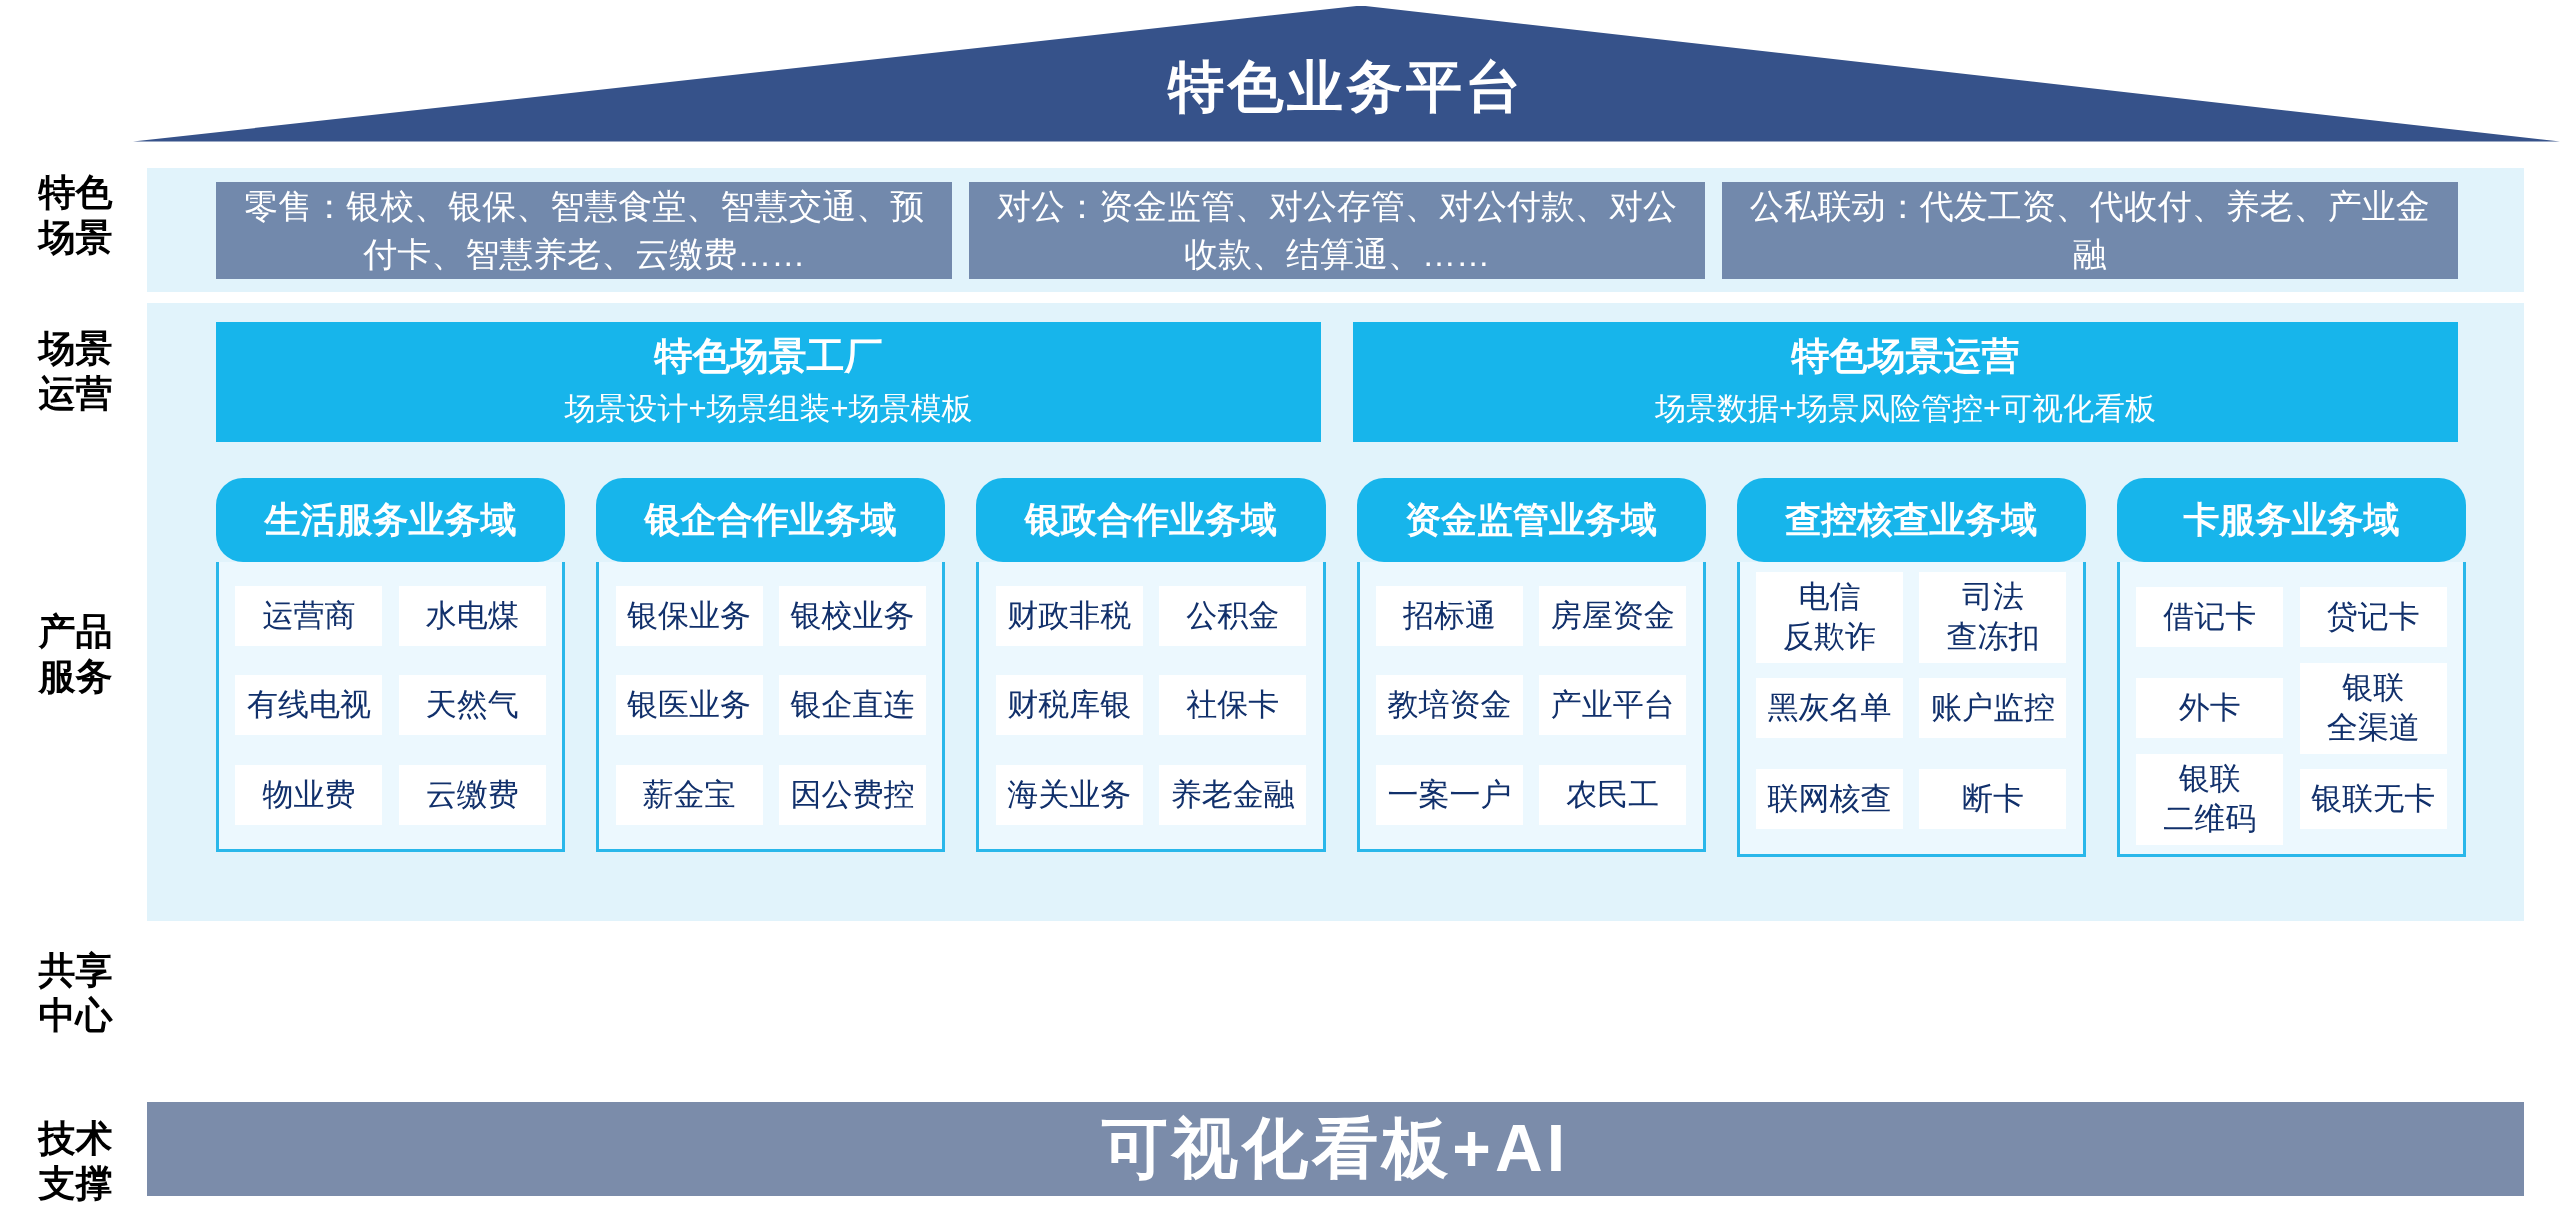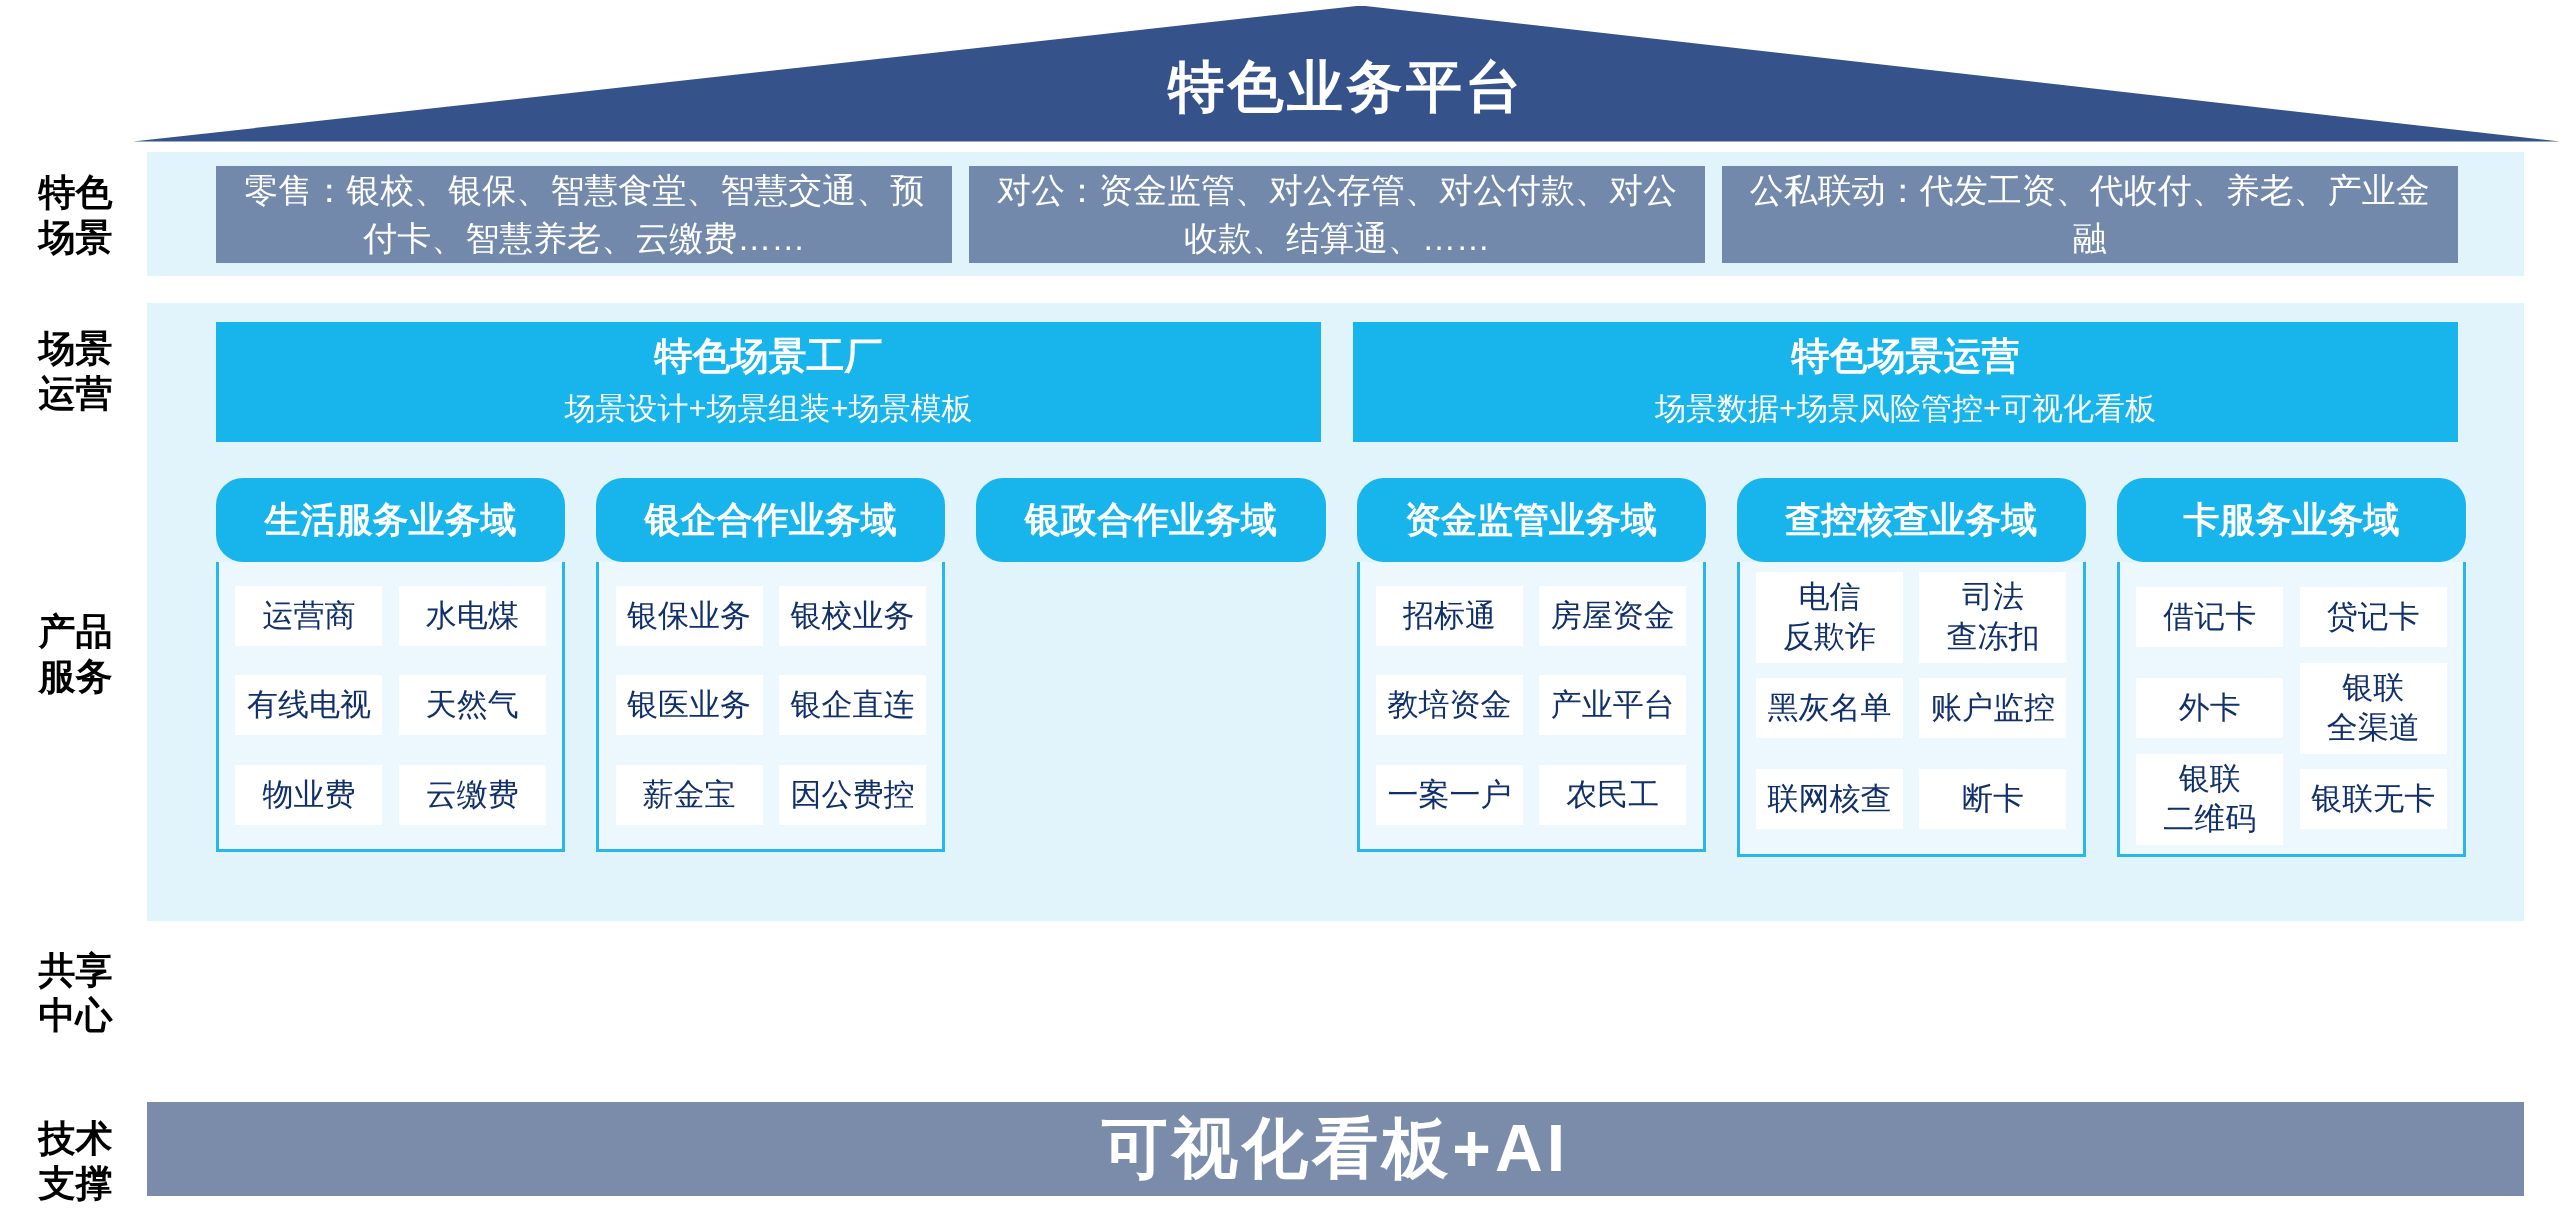--- a/index.html
+++ b/index.html
@@ -18,21 +18,21 @@
                 text-align:center; white-space:pre-line; }
   .side-scene     { top:153px;  height:124px; }
   .side-operation { top:303px;  height:135px; }
   .side-product   { top:585px;  height:137px; }
   .side-share     { top:904px; height:177px; }
   .side-tech      { top:1106px; height:110px; }
 
   
   .band { position:absolute; left:147px; width:2377px; background:#e1f3fb; box-sizing:border-box; }
 
-  .band-scene { top:152px; height:124px; display:flex; align-items:center; gap:16.4px; padding:0 66px 0 69px; }
+  .band-scene { top:168px; height:124px; display:flex; align-items:center; gap:16.4px; padding:0 66px 0 69px; }
   .scene-box { flex:1; height:97px; background:#7289ac; color:#ffffff; font-size:34px; line-height:48px;
                display:flex; align-items:center; justify-content:center; text-align:center;
                padding:0 20.5px; box-sizing:border-box; }
 
   .band-operation { top:303px; height:158px; display:flex; align-items:center; gap:32px; padding:0 66px 0 69px; }
   .op-box { flex:1; height:120px; background:#17b5eb; color:#ffffff; display:flex; flex-direction:column;
             justify-content:space-between; padding:13.7px 0 16.4px; box-sizing:border-box; text-align:center; }
   .op-title { font-size:38px; font-weight:bold; line-height:1.1; }
   .op-sub   { font-size:31px; line-height:1.1; }
 
@@ -114,20 +114,28 @@
           <div class="cell">银校业务</div>
           <div class="cell">银医业务</div>
           <div class="cell">银企直连</div>
           <div class="cell">薪金宝</div>
           <div class="cell">因公费控</div>
         </div>
       </div>
 
       <div class="domain">
         <div class="domain-header">银政合作业务域</div>
+        <div class="domain-body">
+          <div class="cell">财政非税</div>
+          <div class="cell">公积金</div>
+          <div class="cell">财税库银</div>
+          <div class="cell">社保卡</div>
+          <div class="cell">海关业务</div>
+          <div class="cell">养老金融</div>
+        </div>
       </div>
 
       <div class="domain">
         <div class="domain-header">资金监管业务域</div>
         <div class="domain-body">
           <div class="cell">招标通</div>
           <div class="cell">房屋资金</div>
           <div class="cell">教培资金</div>
           <div class="cell">产业平台</div>
           <div class="cell">一案一户</div>

